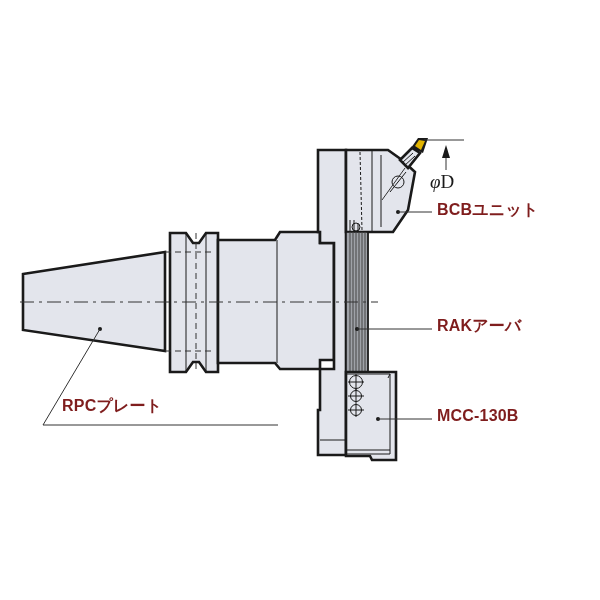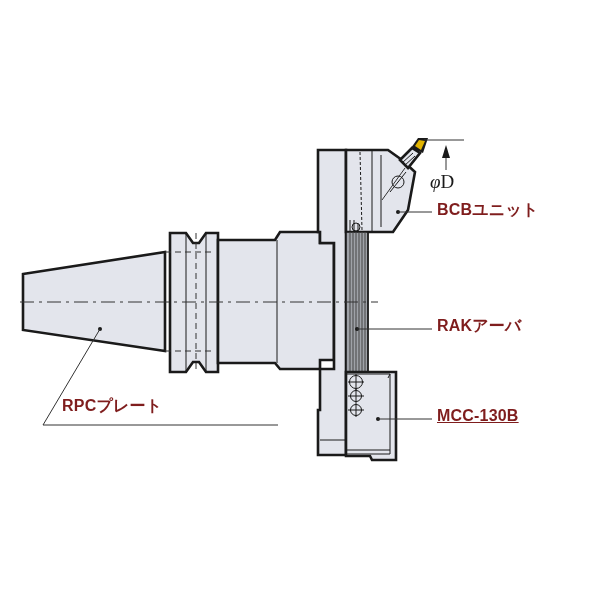--- a/index.html
+++ b/index.html
@@ -137,14 +137,14 @@
     <line class="l" x1="43" y1="425" x2="278" y2="425"></line>
   </g>
 </svg>
 
 <div class="dim" style="left:430px; top:172px;">
   <i>φ</i><span>D</span>
 </div>
 
 <div class="label" style="left:437px; top:202px;">BCBユニット</div>
 <div class="label" style="left:437px; top:318px;">RAKアーバ</div>
-<div class="label" style="left:437px; top:408px;text-decoration:underline;">MCC-130B</div>
+<div class="label" style="left:437px; top:408px;">MCC-130B</div>
 <div class="label" style="left:62px; top:398px;">RPCプレート</div>
 
 </body></html>

